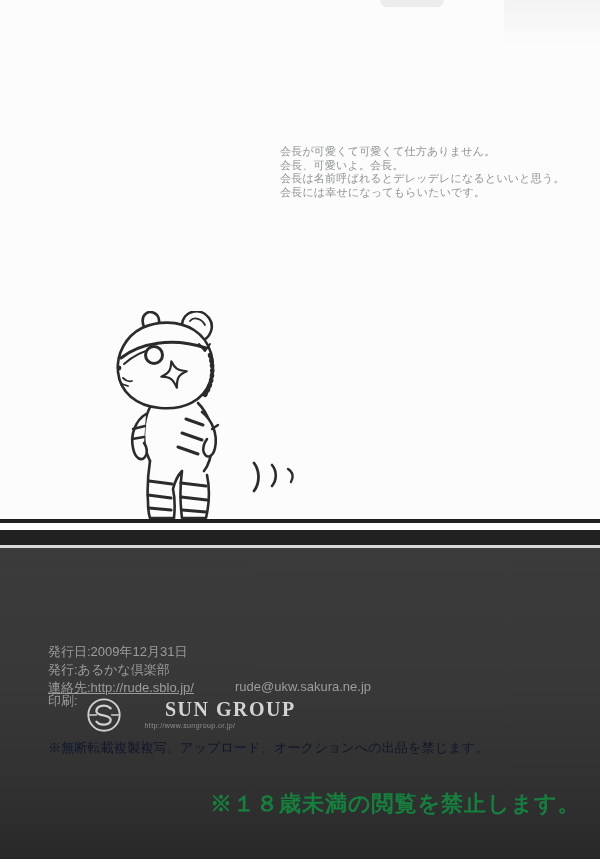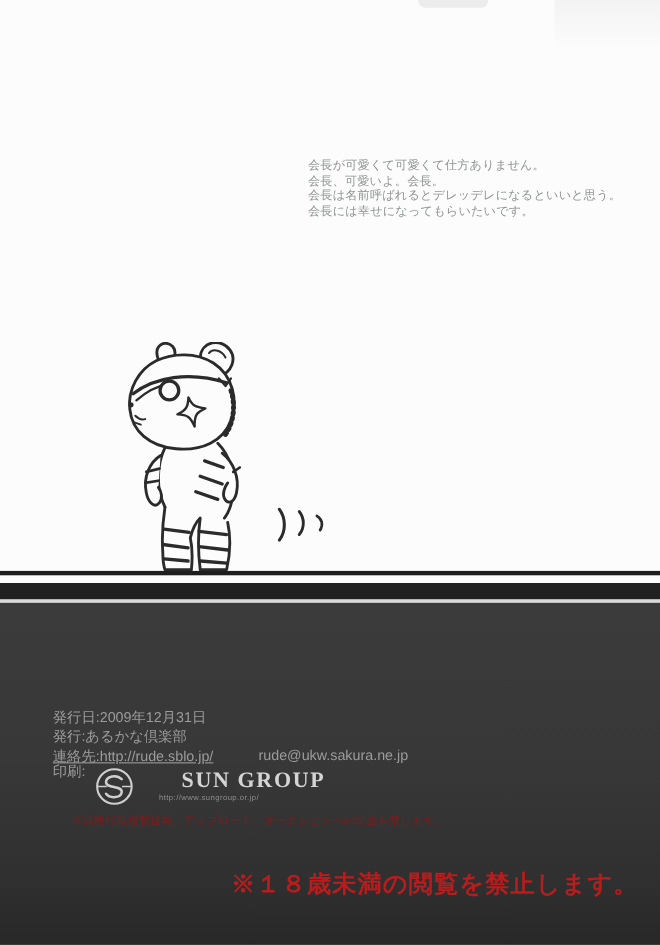--- a/index.html
+++ b/index.html
@@ -25,22 +25,22 @@
   .colo.date{left:48px;top:643px;}
   .colo.pub{left:48px;top:661px;text-align:right;}
   .colo.contact{left:48px;top:679px;text-decoration:underline;}
   .colo.email{left:235px;top:679px;}
   .colo.print{left:48px;top:692px;}
   .sun-logo-icon{position:absolute;left:85px;top:696px;}
   .sun-logo-text{position:absolute;left:129px;top:698px;color:#d4d4d4;
     font-family:"Liberation Serif",serif;font-weight:700;font-size:20px;letter-spacing:1.5px;white-space:nowrap;margin-left:36px;}
   .sun-logo-url{position:absolute;left:131px;top:722px;width:118px;text-align:center;
     color:#8f8f8f;font-size:7px;letter-spacing:.4px;white-space:nowrap;}
-  .disclaimer{position:absolute;left:48px;top:739px;color:#7f1d1d;font-size:10px;letter-spacing:.2px;white-space:nowrap;margin-left:17px;}
-  .age-warning{position:absolute;left:210px;top:789px;color:#b91c1c;
+  .disclaimer{position:absolute;left:48px;top:739px;color:#0f172a;font-size:13px;letter-spacing:.2px;white-space:nowrap;}
+  .age-warning{position:absolute;left:210px;top:789px;color:#15803d;
     font-family:"Liberation Serif",serif;font-weight:bold;font-size:22px;letter-spacing:1px;white-space:nowrap;}
 </style>
 </head>
 <body>
 
 <div class="page">
 
   <div class="smudge-top"></div>
   <div class="smudge-corner"></div>
 

